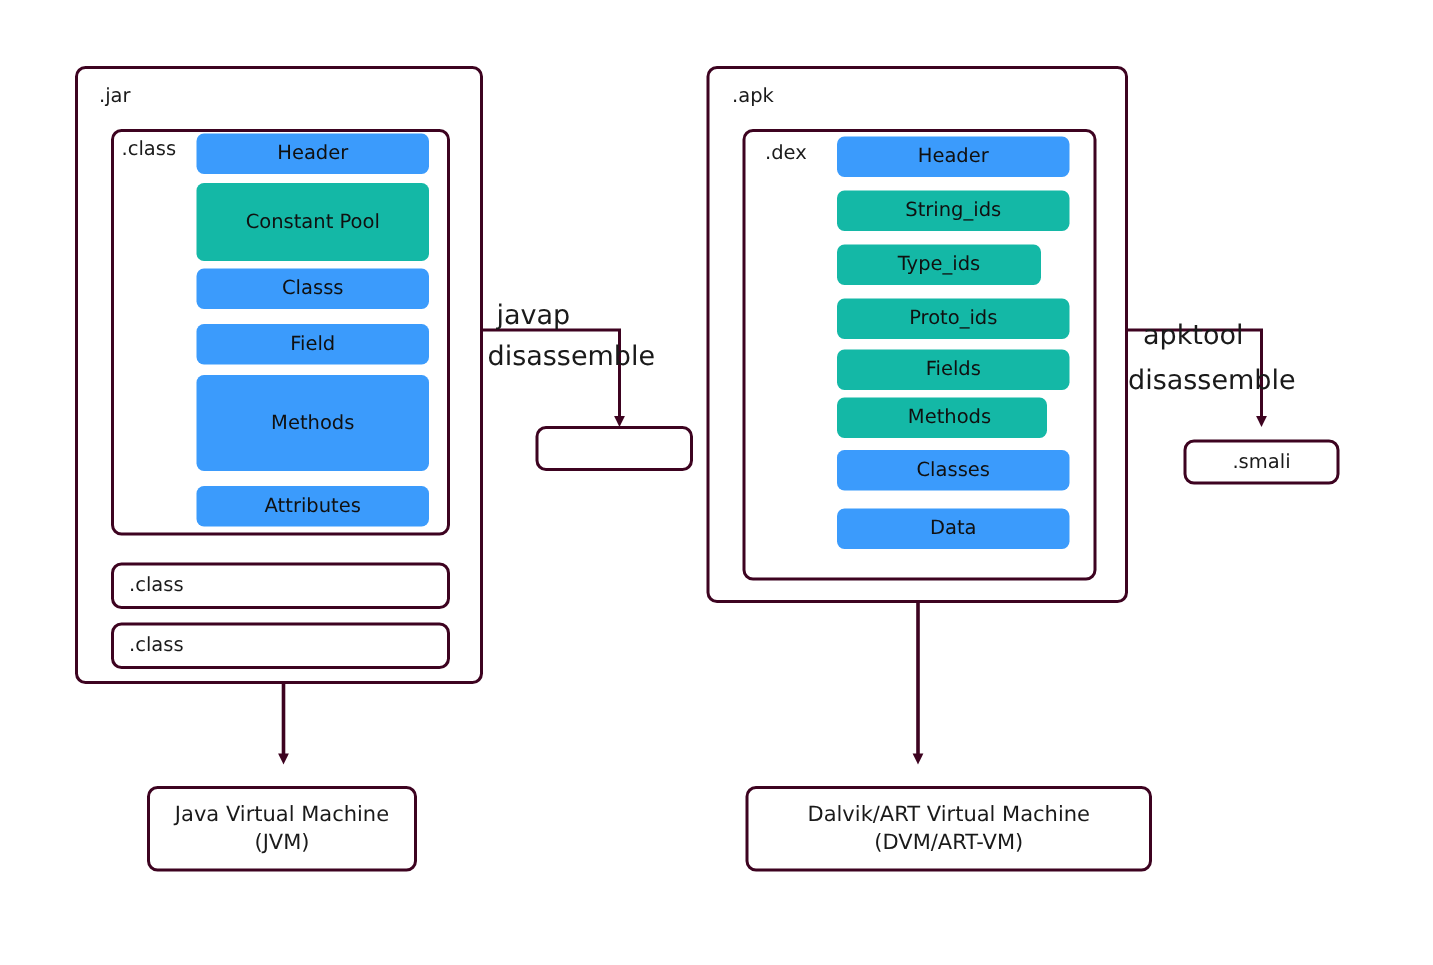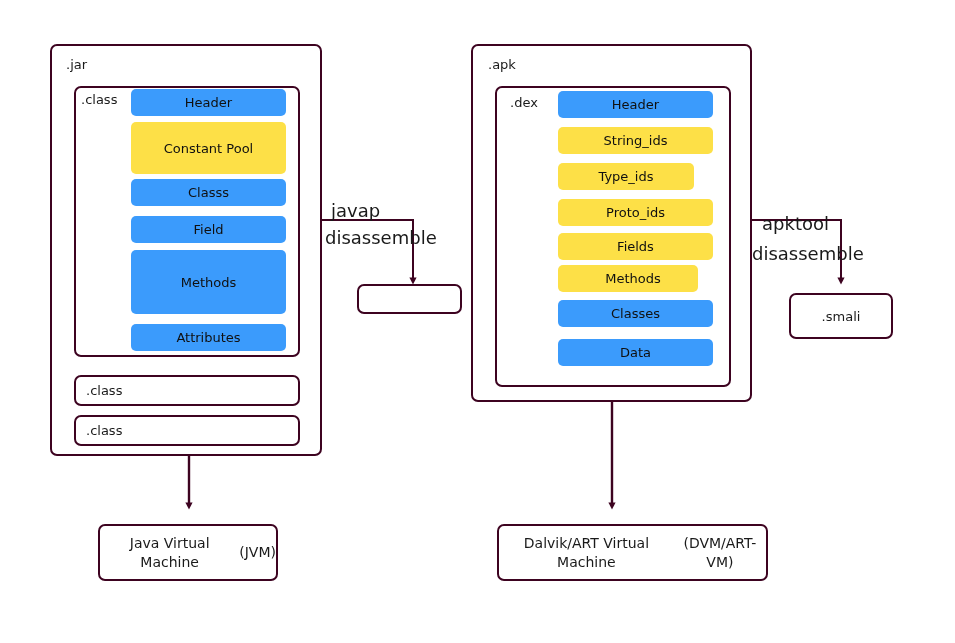--- a/index.html
+++ b/index.html
@@ -53,21 +53,21 @@
     border-radius: 5px;
     display: flex;
     align-items: center;
     justify-content: center;
     font-size: 13px;
     color: #101010;
     white-space: nowrap;
     line-height: 1;
   }
   .bar-blue   { background: #3b9bfc; }
-  .bar-orange { background: #fde047; }
+  .bar-orange { background: #14b8a6; }
 
   
   .plain-box {
     position: absolute;
     box-sizing: border-box;
     border: 2px solid #3d0320;
     border-radius: 7px;
     background: #ffffff;
     display: flex;
     align-items: center;
@@ -83,20 +83,21 @@
     justify-content: center;
     text-align: center;
   }
   .vm-box {
     position: absolute;
     box-sizing: border-box;
     border: 2px solid #3d0320;
     border-radius: 7px;
     background: #ffffff;
     display: flex;
+    flex-direction: column;
     align-items: center;
     justify-content: center;
     font-size: 14px;
     color: #1a1a1a;
     text-align: center;
     line-height: 1.35;
   }
 
   
   #wires {
@@ -166,21 +167,21 @@
   <div class="section-bar bar-orange" style="left:558px; top:127px; width:155px; height:27px;">String_ids</div>
   <div class="section-bar bar-orange" style="left:558px; top:163px; width:136px; height:27px;">Type_ids</div>
   <div class="section-bar bar-orange" style="left:558px; top:199px; width:155px; height:27px;">Proto_ids</div>
   <div class="section-bar bar-orange" style="left:558px; top:233px; width:155px; height:27px;">Fields</div>
   <div class="section-bar bar-orange" style="left:558px; top:265px; width:140px; height:27px;padding-left:10px;">Methods</div>
   <div class="section-bar bar-blue" style="left:558px; top:300px; width:155px; height:27px;">Classes</div>
   <div class="section-bar bar-blue" style="left:558px; top:339px; width:155px; height:27px;">Data</div>
 
   <div class="edge-label" style="left:762px; top:215px;">apktool</div>
   <div class="edge-label" style="left:752px; top:245px;">disassemble</div>
-  <div class="plain-box center-text" style="left:789px; top:293px; width:104px; height:46px;">.smali</div>
+  <div class="plain-box center-text" style="left:789px; top:293px; width:104px; height:30px;">.smali</div>
 
   <div class="vm-box" style="left:98px; top:524px; width:180px; height:57px;">
     <span>Java Virtual Machine</span>
     <span>(JVM)</span>
   </div>
 
   <div class="vm-box" style="left:497px; top:524px; width:271px; height:57px;">
     <span>Dalvik/ART Virtual Machine</span>
     <span>(DVM/ART-VM)</span>
   </div>

